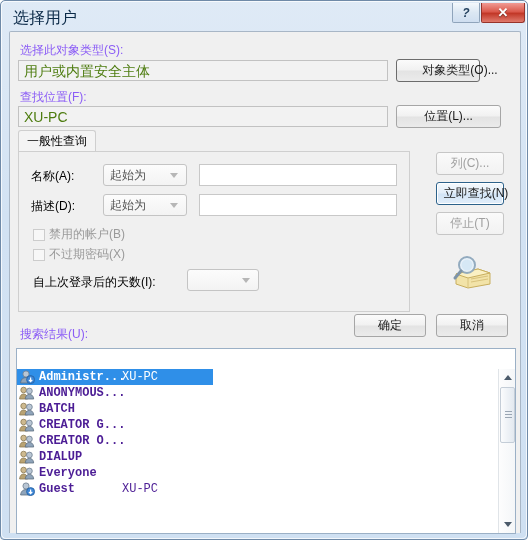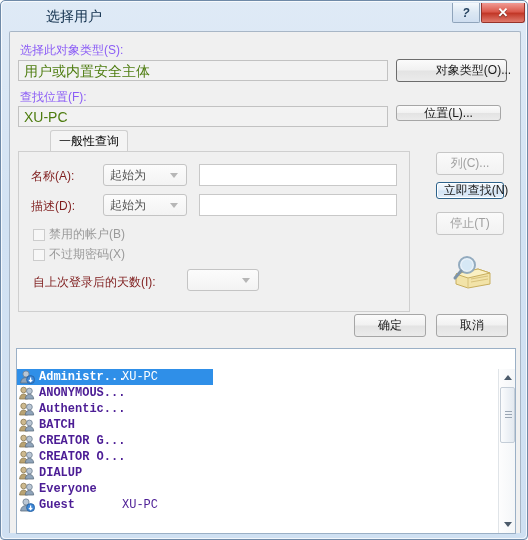--- a/index.html
+++ b/index.html
@@ -32,24 +32,23 @@
   
   .titlebar {
     position: absolute;
     left: 0; top: 0;
     width: 528px; height: 30px;
     box-sizing: border-box;
   }
   .title-text {
     position: absolute;
     left: 12px; top: 7px;
-    font-size: 14px;
+    font-size: 16px;
     color: #0b2a48;
     white-space: nowrap;
-    margin-left: 33px;
   }
   .caption-buttons {
     position: absolute;
     right: 4px; top: 2px;
     display: flex;
     align-items: flex-start;
   }
   .cap-btn {
     width: 28px; height: 20px;
     box-sizing: border-box;
@@ -92,21 +91,21 @@
     border-bottom: none;
     border-radius: 2px 2px 0 0;
   }
 
   .lbl {
     position: absolute;
     font-size: 12px;
     color: #8b5cf6;
     white-space: nowrap;
   }
-  .lbl.dim { color: #7f1d1d; }
+  .lbl.dim { color: #000000; }
 
   
   .tbox {
     position: absolute;
     box-sizing: border-box;
     background: #f2f2f2;
     border: 1px solid #c2c2c2;
     font-size: 14px;
     color: #4d7c0f;
     padding: 2px 5px;
@@ -303,27 +302,27 @@
       <div class="cap-btn cap-help">?</div>
       <div class="cap-btn cap-close">✕</div>
     </div>
   </div>
   <div class="glass-edge"></div>
 
   <div class="client">
 
     <div class="lbl" style="left:10px; top:10px;">选择此对象类型(S):</div>
     <div class="tbox" style="left:8px; top:28px; width:370px; height:21px;" title="用户或内置安全主体">用户或内置安全主体</div>
-    <div class="btn focusframe" style="left:386px; top:27px; width:111px; height:23px;padding-left:44px;">对象类型(O)...</div>
+    <div class="btn focusframe" style="left:386px; top:27px; width:84px; height:23px;padding-left:44px;">对象类型(O)...</div>
 
     <div class="lbl" style="left:10px; top:57px;">查找位置(F):</div>
     <div class="tbox" style="left:8px; top:74px; width:370px; height:21px;">XU-PC</div>
-    <div class="btn" style="left:386px; top:73px; width:105px; height:16px;">位置(L)...</div>
-
-    <div class="tab" style="left:8px; top:98px; width:78px; height:22px;margin-left:32px;">一般性查询</div>
+    <div class="btn" style="left:386px; top:73px; width:105px; height:23px;">位置(L)...</div>
+
+    <div class="tab" style="left:8px; top:98px; width:78px; height:22px;">一般性查询</div>
     <div class="tabpanel" style="left:8px; top:119px; width:392px; height:161px;">
 
       <div class="lbl dim" style="left:12px; top:16px;">名称(A):</div>
       <div class="combo" style="left:84px; top:12px; width:84px; height:22px;">
         <span>起始为</span>
         <i class="arrow"></i>
       </div>
       <div class="tbox white" style="left:180px; top:12px; width:198px; height:22px;" placeholder=""></div>
 
       <div class="lbl dim" style="left:12px; top:46px;">描述(D):</div>
@@ -343,39 +342,40 @@
       </div>
 
       <div class="lbl dim" style="left:14px; top:122px;">自上次登录后的天数(I):</div>
       <div class="combo empty" style="left:168px; top:117px; width:72px; height:22px;">
         <span></span>
         <i class="arrow"></i>
       </div>
     </div>
 
     <div class="btn disabled" style="left:426px; top:120px; width:68px; height:23px;">列(C)...</div>
-    <div class="btn defaulted" style="left:426px; top:150px; width:68px; height:17px;padding-left:12px;">立即查找(N)</div>
+    <div class="btn defaulted" style="left:426px; top:150px; width:68px; height:23px;padding-left:12px;">立即查找(N)</div>
     <div class="btn disabled" style="left:426px; top:180px; width:68px; height:23px;">停止(T)</div>
 
     <div class="searchicon" style="left:438px; top:222px;">
       <svg width="44" height="36" viewBox="0 0 44 36">
         <path d="M8 20 L30 15 L42 19 L42 30 L20 34 L8 30 Z" fill="#f2e3a8" stroke="#c8ae5e" stroke-width="1"></path>
         <path d="M8 20 L30 15 L42 19 L20 24 Z" fill="#faf0c4" stroke="#c8ae5e" stroke-width="1"></path>
         <path d="M20 24 L20 34" stroke="#d8c27c" stroke-width="1"></path>
         <line x1="23" y1="25" x2="40" y2="22" stroke="#d8c27c" stroke-width="1"></line>
         <line x1="23" y1="28" x2="40" y2="25" stroke="#d8c27c" stroke-width="1"></line>
         <circle cx="19" cy="11" r="8" fill="#e8f2fa" stroke="#8fa8bd" stroke-width="2" opacity="0.95"></circle>
         <circle cx="19" cy="11" r="5.5" fill="#cfe4f4" opacity="0.7"></circle>
         <line x1="13" y1="17" x2="7" y2="24" stroke="#7e94a8" stroke-width="3" stroke-linecap="round"></line>
       </svg>
     </div>
 
     <div class="btn" style="left:426px; top:282px; width:72px; height:23px;">取消</div>
     <div class="btn" style="left:344px; top:282px; width:72px; height:23px;">确定</div>
 
+    <div class="lbl" style="left:10px; top:294px;">搜索结果(U):</div>
 
     <div class="listview" style="left:6px; top:316px; width:500px; height:186px;">
       <div class="lv-rows" id="rows-host">
           <div class="lv-row selected">
             <span class="lv-icon"><svg width="16" height="14" viewBox="0 0 16 14">
   <ellipse cx="7" cy="4" rx="3.1" ry="3.1" fill="#b9c6d4" stroke="#6f7f90" stroke-width=".8"></ellipse>
   <path d="M1.6 13 C1.9 9.2 4.2 7.6 7 7.6 C9.8 7.6 12.1 9.2 12.4 13 Z" fill="#8fa4ba" stroke="#5d6e80" stroke-width=".8"></path>
   <circle cx="11.6" cy="9.6" r="4" fill="#3f87d6" stroke="#225e9e" stroke-width=".8"></circle>
   <path d="M11.6 7.4 L11.6 11.2 M9.9 9.8 L11.6 11.6 L13.3 9.8" stroke="#ffffff" stroke-width="1.2" fill="none"></path>
 </svg></span>
@@ -383,30 +383,20 @@
             <span class="lv-folder">XU-PC</span>
           </div>
           <div class="lv-row">
             <span class="lv-icon"><svg width="16" height="14" viewBox="0 0 16 14">
   <ellipse cx="4.6" cy="4" rx="2.8" ry="2.8" fill="#cdb98f" stroke="#8a7950" stroke-width=".8"></ellipse>
   <path d="M0.6 13 C0.9 9.4 2.6 8 4.6 8 C6.6 8 8.3 9.4 8.6 13 Z" fill="#b9a373" stroke="#8a7950" stroke-width=".8"></path>
   <ellipse cx="10.4" cy="5" rx="2.9" ry="2.9" fill="#b9c6d4" stroke="#6f7f90" stroke-width=".8"></ellipse>
   <path d="M6.2 13 C6.5 9.6 8.3 8.4 10.4 8.4 C12.6 8.4 14.4 9.6 14.7 13 Z" fill="#8fa4ba" stroke="#5d6e80" stroke-width=".8"></path>
 </svg></span>
             <span class="lv-name">ANONYMOUS...</span>
-            <span class="lv-folder"></span>
-          </div>
-          <div class="lv-row">
-            <span class="lv-icon"><svg width="16" height="14" viewBox="0 0 16 14">
-  <ellipse cx="4.6" cy="4" rx="2.8" ry="2.8" fill="#cdb98f" stroke="#8a7950" stroke-width=".8"></ellipse>
-  <path d="M0.6 13 C0.9 9.4 2.6 8 4.6 8 C6.6 8 8.3 9.4 8.6 13 Z" fill="#b9a373" stroke="#8a7950" stroke-width=".8"></path>
-  <ellipse cx="10.4" cy="5" rx="2.9" ry="2.9" fill="#b9c6d4" stroke="#6f7f90" stroke-width=".8"></ellipse>
-  <path d="M6.2 13 C6.5 9.6 8.3 8.4 10.4 8.4 C12.6 8.4 14.4 9.6 14.7 13 Z" fill="#8fa4ba" stroke="#5d6e80" stroke-width=".8"></path>
-</svg></span>
-            <span class="lv-name">Authentic...</span>
             <span class="lv-folder"></span>
           </div>
           <div class="lv-row">
             <span class="lv-icon"><svg width="16" height="14" viewBox="0 0 16 14">
   <ellipse cx="4.6" cy="4" rx="2.8" ry="2.8" fill="#cdb98f" stroke="#8a7950" stroke-width=".8"></ellipse>
   <path d="M0.6 13 C0.9 9.4 2.6 8 4.6 8 C6.6 8 8.3 9.4 8.6 13 Z" fill="#b9a373" stroke="#8a7950" stroke-width=".8"></path>
   <ellipse cx="10.4" cy="5" rx="2.9" ry="2.9" fill="#b9c6d4" stroke="#6f7f90" stroke-width=".8"></ellipse>
   <path d="M6.2 13 C6.5 9.6 8.3 8.4 10.4 8.4 C12.6 8.4 14.4 9.6 14.7 13 Z" fill="#8fa4ba" stroke="#5d6e80" stroke-width=".8"></path>
 </svg></span>
             <span class="lv-name">BATCH</span>

